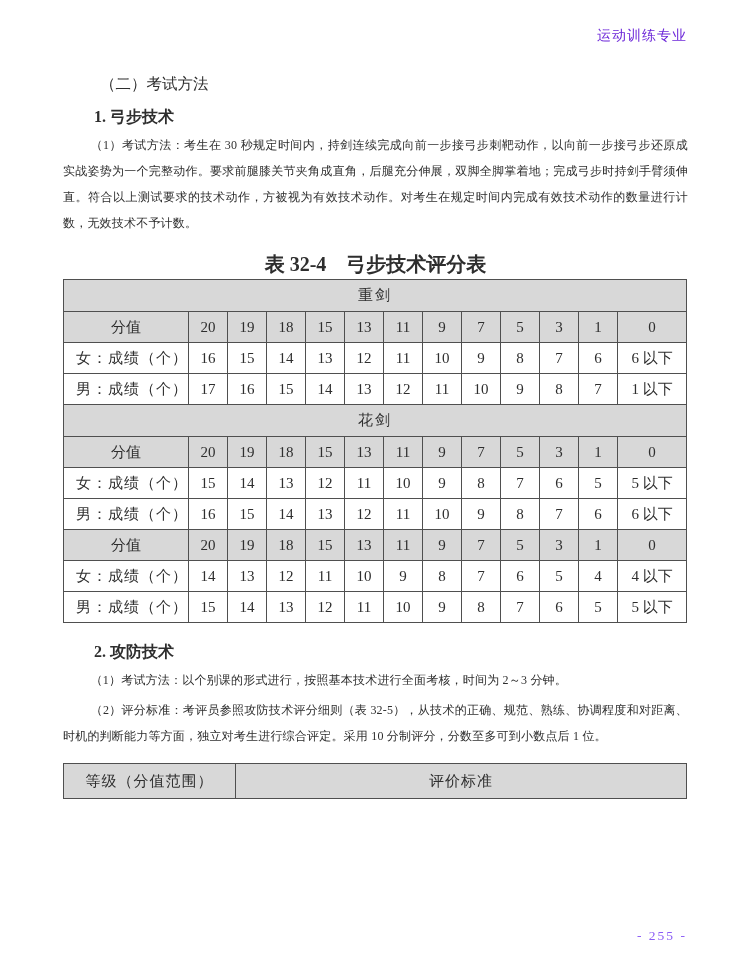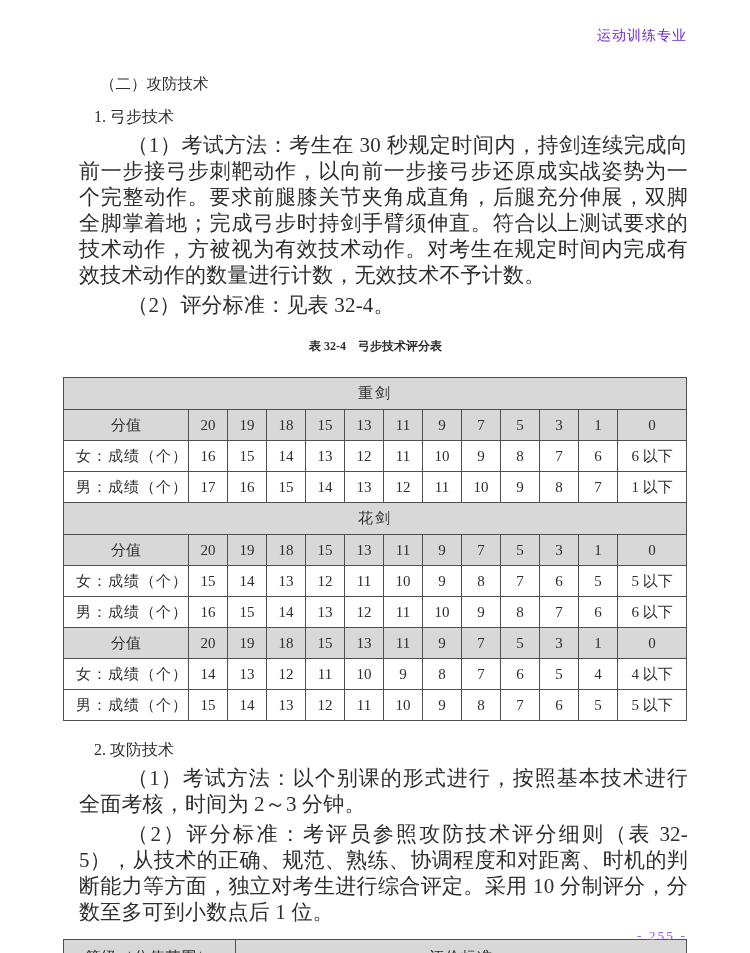--- a/index.html
+++ b/index.html
@@ -16,39 +16,38 @@
   .running-head {
     position:absolute; top:27px; right:63px;
     font-size:14px; color:#6d28d9; letter-spacing:1px;
   }
 
   .content {
     position:absolute; top:70px; left:63px; width:625px;
   }
 
   .h2 { font-size:15.5px; font-weight:normal; margin:3px 0 0 37px; line-height:22px; }
-  .h3 { font-size:16px;  font-weight:normal; margin:11px 0 0 31px; line-height:22px; }
+  .h3 { font-size:16px;  font-weight:bold; margin:11px 0 0 31px; line-height:22px; }
 
   p.body {
-    font-size:21px; line-height:26px;
+    font-size:12px; line-height:26px;
     text-align:justify; text-indent:2.3em;
     margin-top:4px;
     letter-spacing:0.2px;
-    margin-left:16px;
   }
 
   .table-caption {
-    text-align:center; font-weight:bold; font-size:12px;
+    text-align:center; font-weight:bold; font-size:20px;
     line-height:22px;
   }
   .caption-1 { margin-top:17px; }
   .caption-2 { margin-top:16px; }
 
   table { border-collapse:collapse; width:623px; table-layout:fixed; }
-  .tbl { margin-top:20px; }
+  .tbl { margin-top:4px; }
   .tbl2 { margin-top:14px; }
 
   td, th {
     border:1px solid #4f4f4f;
     font-size:15px; font-weight:normal;
     text-align:center; vertical-align:middle;
     overflow:hidden; white-space:nowrap;
   }
   .gray { background:#d8d8d8; }
   tr.band-row td { height:32px; letter-spacing:2px; }
@@ -64,27 +63,26 @@
 </style>
 </head>
 <body>
 
 <div class="page">
 
   <div class="running-head">运动训练专业</div>
 
   <div class="content">
 
-    <div class="h2">（二）攻防技术</div>
+    <div class="h2">（二）考试方法</div>
 
     <div class="h3">1. 弓步技术</div>
 
     <p class="body">（1）考试方法：考生在 30 秒规定时间内，持剑连续完成向前一步接弓步刺靶动作，以向前一步接弓步还原成实战姿势为一个完整动作。要求前腿膝关节夹角成直角，后腿充分伸展，双脚全脚掌着地；完成弓步时持剑手臂须伸直。符合以上测试要求的技术动作，方被视为有效技术动作。对考生在规定时间内完成有效技术动作的数量进行计数，无效技术不予计数。</p>
 
-    <p class="body">（2）评分标准：见表 32-4。</p>
 
     <div class="table-caption caption-1">表 32-4　弓步技术评分表</div>
 
     <table class="tbl">
       <colgroup>
         <col style="width:125px">
         <col style="width:39px">
           <col style="width:39px">
           <col style="width:39px">
         <col style="width:39px">

